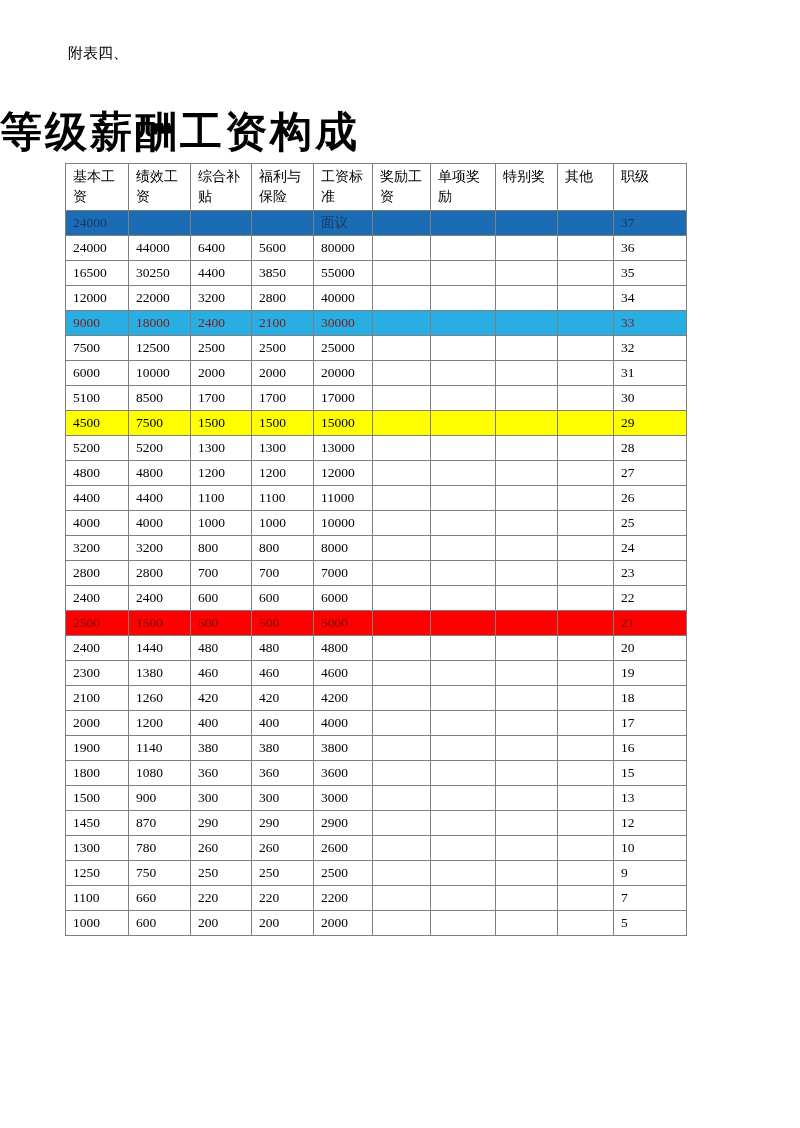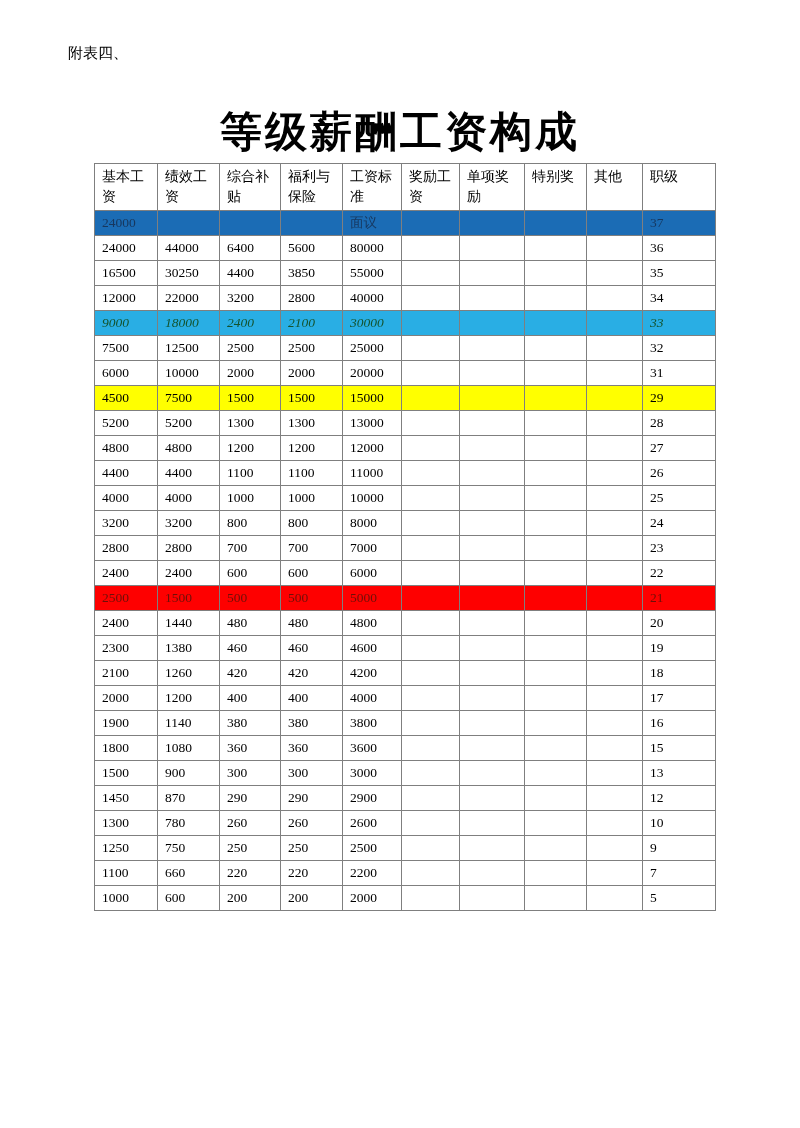--- a/index.html
+++ b/index.html
@@ -13,35 +13,34 @@
   .annotation {
     position: absolute;
     left: 68px; top: 44px;
     font-size: 15px;
     font-family: "Liberation Sans", sans-serif;
   }
   .doc-title {
     position: absolute;
     left: 0; top: 76px;
     width: 800px;
-    text-align: center;
+    text-align: left;
     font-size: 42px;
     font-weight: 800;
     letter-spacing: 3px;
     font-family: "Liberation Sans", sans-serif;
   }
   .table-wrap {
     position: absolute;
     left: 65px; top: 163px;
   }
   table.salary {
     border-collapse: collapse;
     table-layout: fixed;
     width: 621px;
-    margin-left: 29px;
   }
   table.salary th, table.salary td {
     border: 1px solid #7f7f7f;
     overflow: hidden;
   }
   table.salary th {
     font-family: "Liberation Sans", sans-serif;
     font-weight: 400;
     font-size: 14px;
     text-align: left;
@@ -138,21 +137,21 @@
           <td>22000</td>
           <td>3200</td>
           <td>2800</td>
           <td>40000</td>
           <td></td>
           <td></td>
           <td></td>
           <td></td>
           <td>34</td>
         </tr>
-        <tr style="background-color: rgb(41, 174, 228); color: #14532d; font-style: italic;">
+        <tr style="background-color: rgb(41, 174, 228); color: #7f1d1d;">
           <td>9000</td>
           <td>18000</td>
           <td>2400</td>
           <td>2100</td>
           <td>30000</td>
           <td></td>
           <td></td>
           <td></td>
           <td></td>
           <td>33</td>
@@ -173,20 +172,32 @@
           <td>6000</td>
           <td>10000</td>
           <td>2000</td>
           <td>2000</td>
           <td>20000</td>
           <td></td>
           <td></td>
           <td></td>
           <td></td>
           <td>31</td>
+        </tr>
+        <tr>
+          <td>5100</td>
+          <td>8500</td>
+          <td>1700</td>
+          <td>1700</td>
+          <td>17000</td>
+          <td></td>
+          <td></td>
+          <td></td>
+          <td></td>
+          <td>30</td>
         </tr>
         <tr style="background-color: rgb(255, 255, 0); color: rgb(0, 0, 0); padding-left: 24px;">
           <td>4500</td>
           <td>7500</td>
           <td>1500</td>
           <td>1500</td>
           <td>15000</td>
           <td></td>
           <td></td>
           <td></td>

